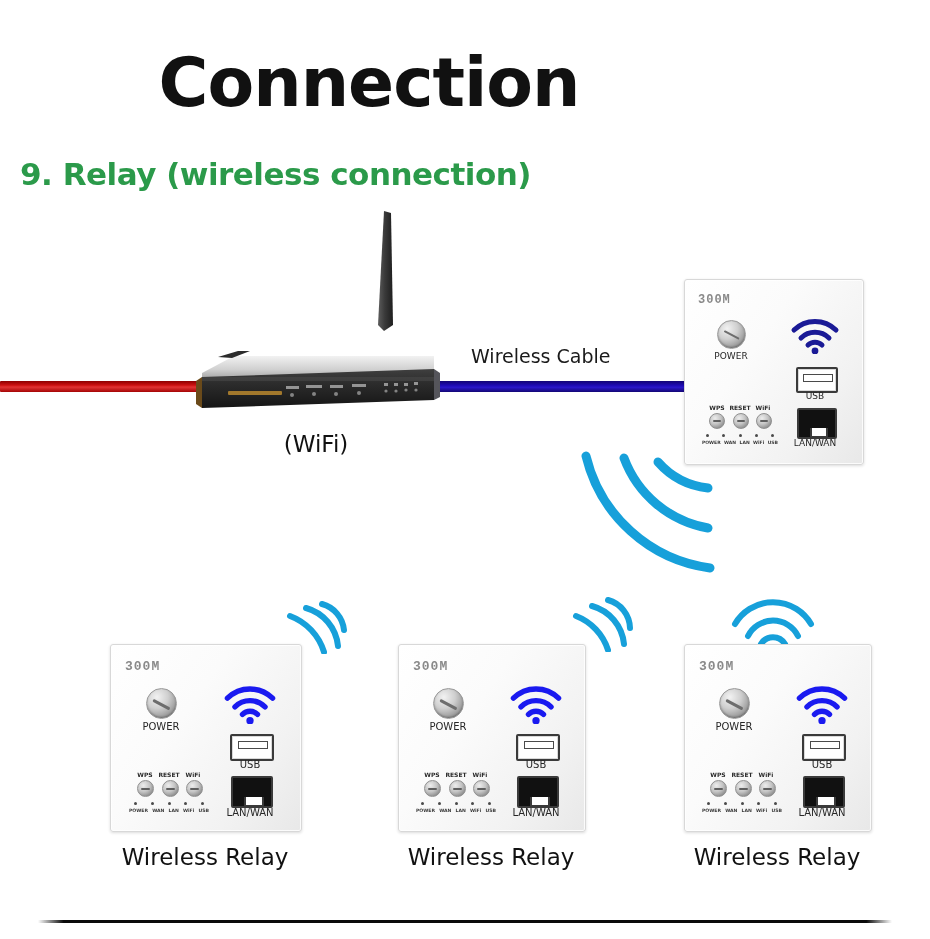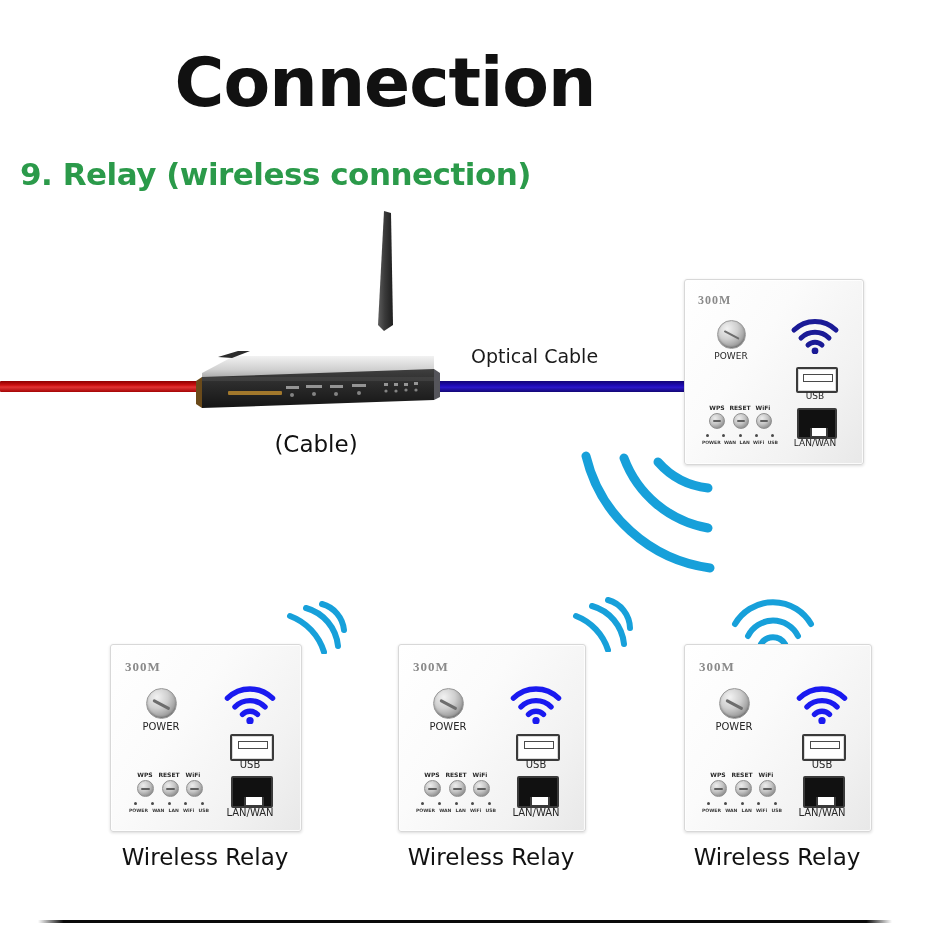--- a/index.html
+++ b/index.html
@@ -8,21 +8,21 @@
     background:#ffffff;
     font-family:"Liberation Sans", sans-serif;
     position:relative;
     overflow:hidden;
     color:#111;
   }
   .stage{position:absolute;inset:0;}
 
   
   #page-title{
-    position:absolute;left:16px;top:44px;width:738px;
+    position:absolute;left:0;top:44px;width:738px;
     text-align:center;
     font-size:68px;line-height:78px;
     font-weight:bold;
     letter-spacing:-1px;
     color:#111111;
     font-family:"DejaVu Sans", sans-serif;
   }
   #section-title{
     position:absolute;left:20px;top:155px;
     font-size:31px;line-height:38px;
@@ -67,21 +67,21 @@
     position:absolute;
     background:linear-gradient(125deg,#ffffff 0%,#fbfbfb 38%,#f2f2f2 74%,#e8e8e8 100%);
     border:1px solid #d8d8d8;
     border-radius:3px;
     box-shadow:0 1px 3px rgba(0,0,0,.14), inset 0 0 0 1px rgba(255,255,255,.8);
   }
   .sk-300m{
     position:absolute;
     color:#8a8a8a;
     font-weight:bold;
-    font-family:Liberation Serif, serif;
+    font-family:Liberation Mono, monospace;
     letter-spacing:1px;
   }
   .sk-power-knob{
     position:absolute;border-radius:50%;
     background:radial-gradient(circle at 34% 28%, #f2f2f2 0%, #cfcfcf 40%, #9c9c9c 72%, #767676 100%);
     border:1px solid #9a9a9a;
     box-shadow:inset 0 -1px 2px rgba(0,0,0,.3);
   }
   .sk-power-knob::after{
     content:"";position:absolute;left:18%;top:48%;width:64%;height:9%;
@@ -152,21 +152,21 @@
 </head>
 <body>
 
 <div class="stage">
 
   <div id="page-title">Connection</div>
   <div id="section-title">9. Relay (wireless connection)</div>
 
   <div class="cable" id="cable-fiber"></div>
   <div class="cable" id="cable-network"></div>
-  <div class="cable-label" id="label-network">Optical Cable</div>
+  <div class="cable-label" id="label-network">Wireless Cable</div>
 
   <div id="modem">
     <svg viewBox="0 0 256 216" width="256" height="216" aria-hidden="true">
       <defs>
         <linearGradient id="antG" x1="0" y1="0" x2="1" y2="0">
           <stop offset="0%" stop-color="#5d5d5d"></stop>
           <stop offset="45%" stop-color="#3a3a3a"></stop>
           <stop offset="100%" stop-color="#1e1e1e"></stop>
         </linearGradient>
         <linearGradient id="topG" x1="0" y1="0" x2="0" y2="1">
@@ -210,21 +210,21 @@
         <circle cx="126" cy="189" r="2"></circle>
         <circle cx="148" cy="189" r="2"></circle>
         <circle cx="171" cy="188" r="2"></circle>
         <circle cx="198" cy="186" r="1.6"></circle>
         <circle cx="208" cy="186" r="1.6"></circle>
         <circle cx="218" cy="185" r="1.6"></circle>
         <circle cx="228" cy="185" r="1.6"></circle>
       </g>
     </svg>
   </div>
-  <div id="modem-caption">(Cable)</div>
+  <div id="modem-caption">(WiFi)</div>
 
   <div class="signal" id="signal-main" style="left:560px;top:440px;width:190px;height:150px;">
     <svg viewBox="0 0 190 150">
       <g fill="none" stroke="#17a0da" stroke-width="9" stroke-linecap="round">
         <path d="M98 22 A 78 78 0 0 0 148 48"></path>
         <path d="M64 18 A 110 110 0 0 0 148 88"></path>
         <path d="M26 16 A 148 148 0 0 0 150 128"></path>
       </g>
     </svg>
   </div>

